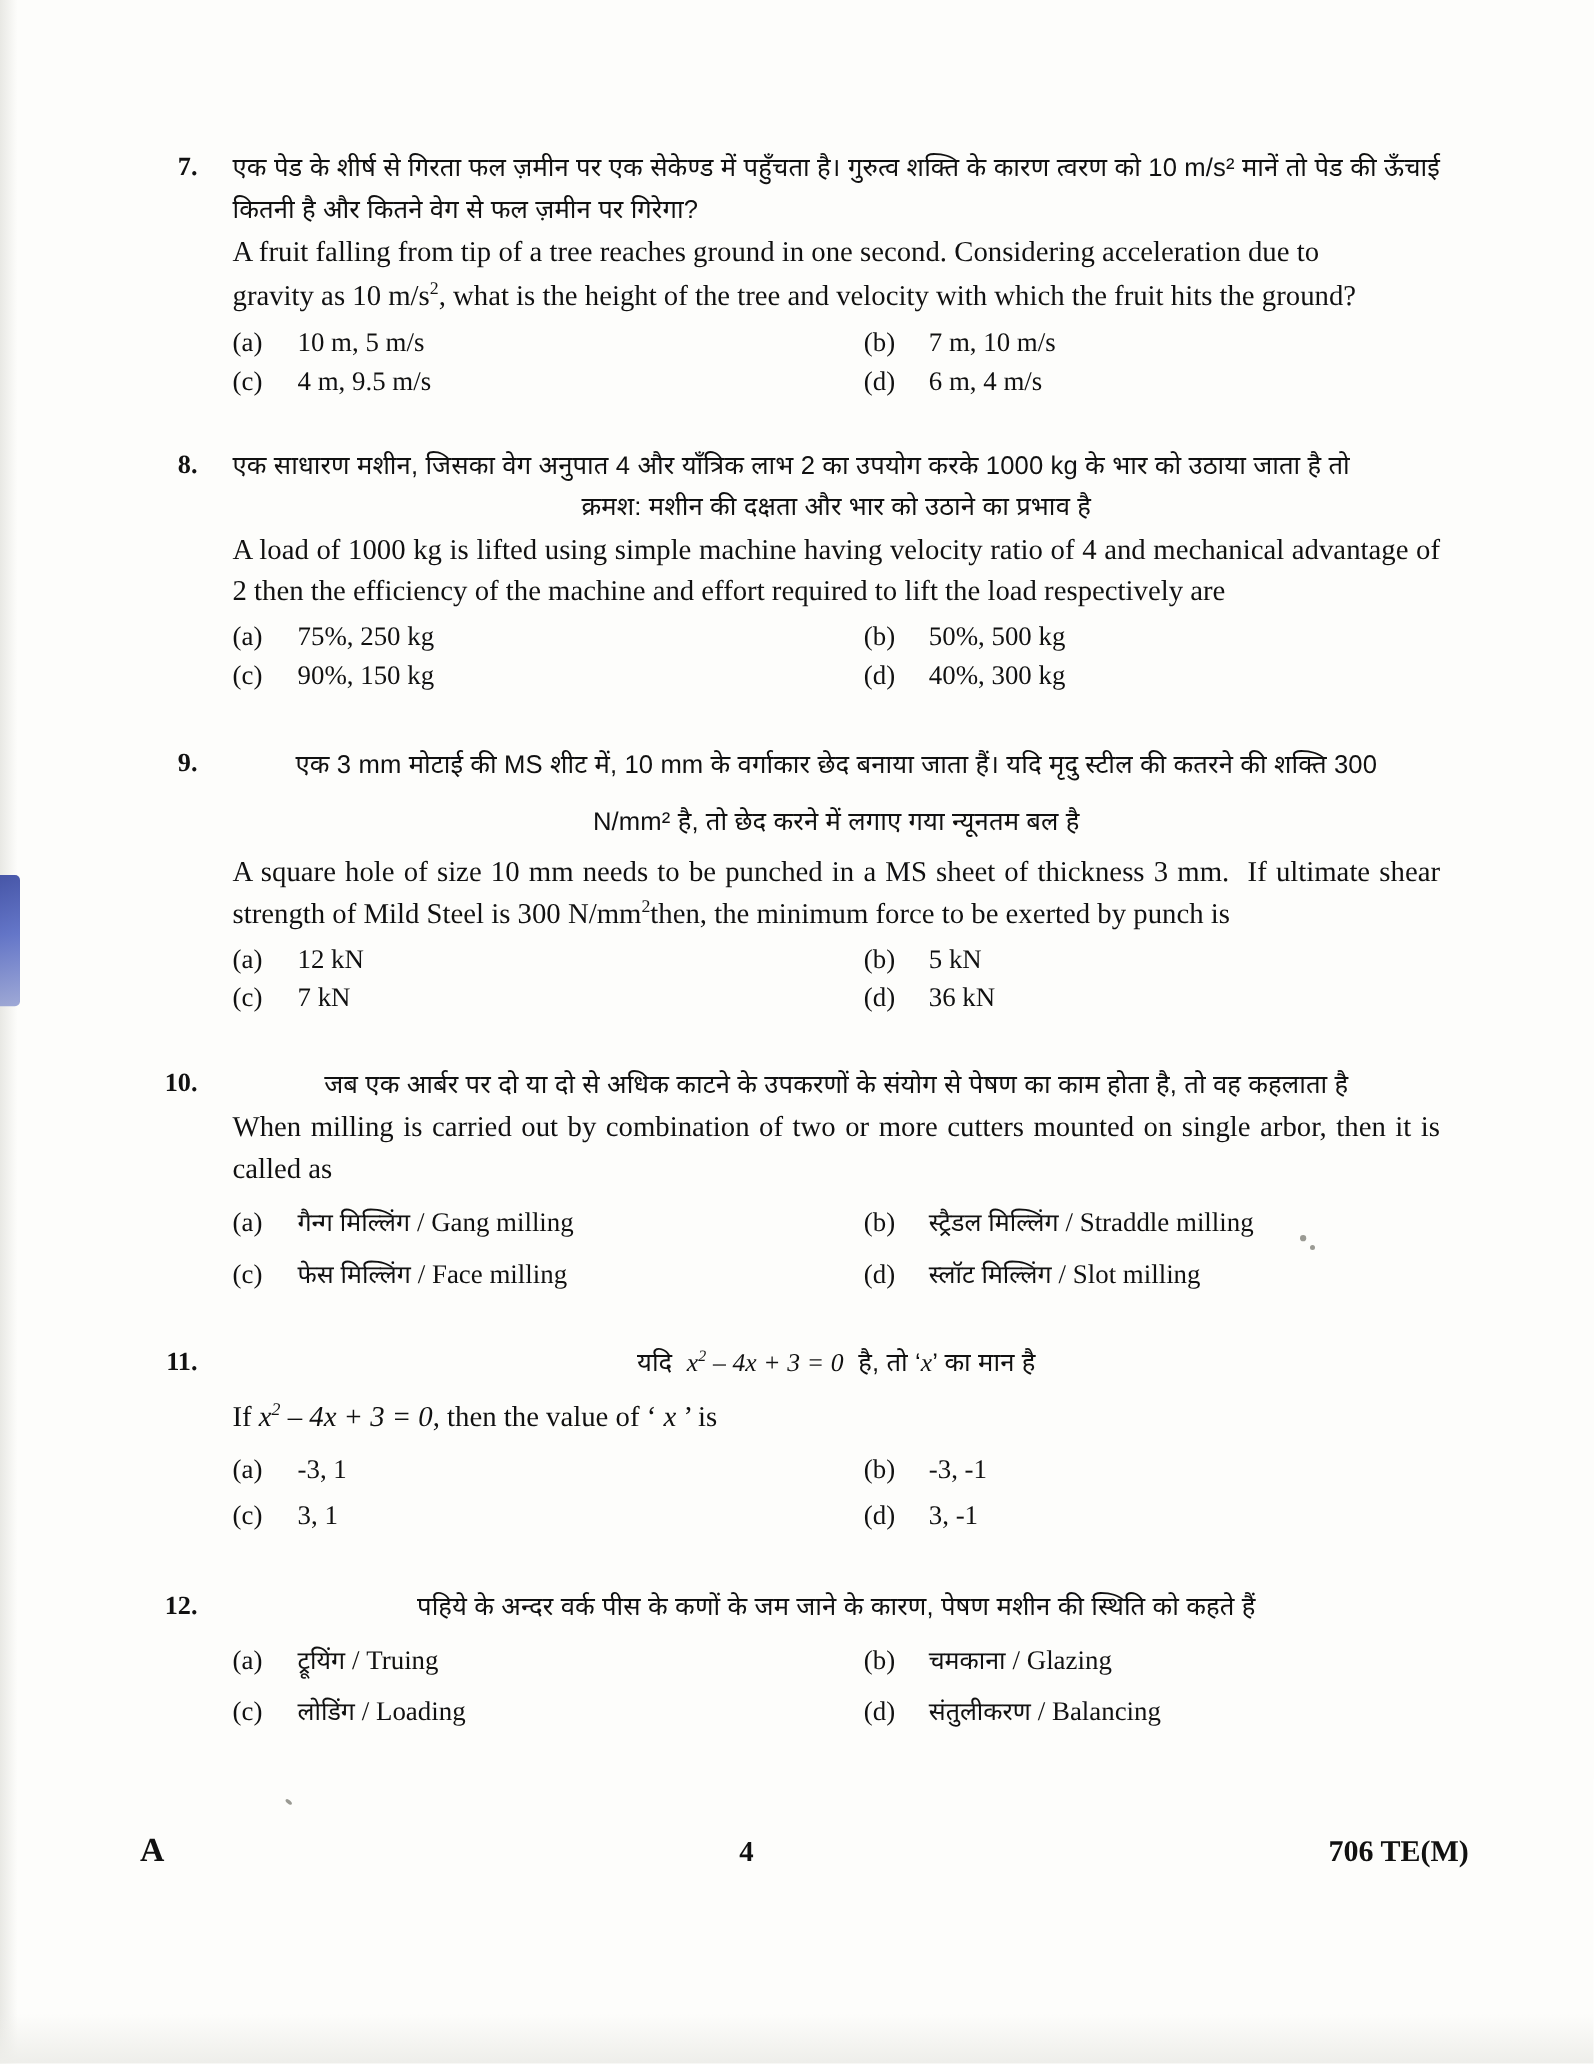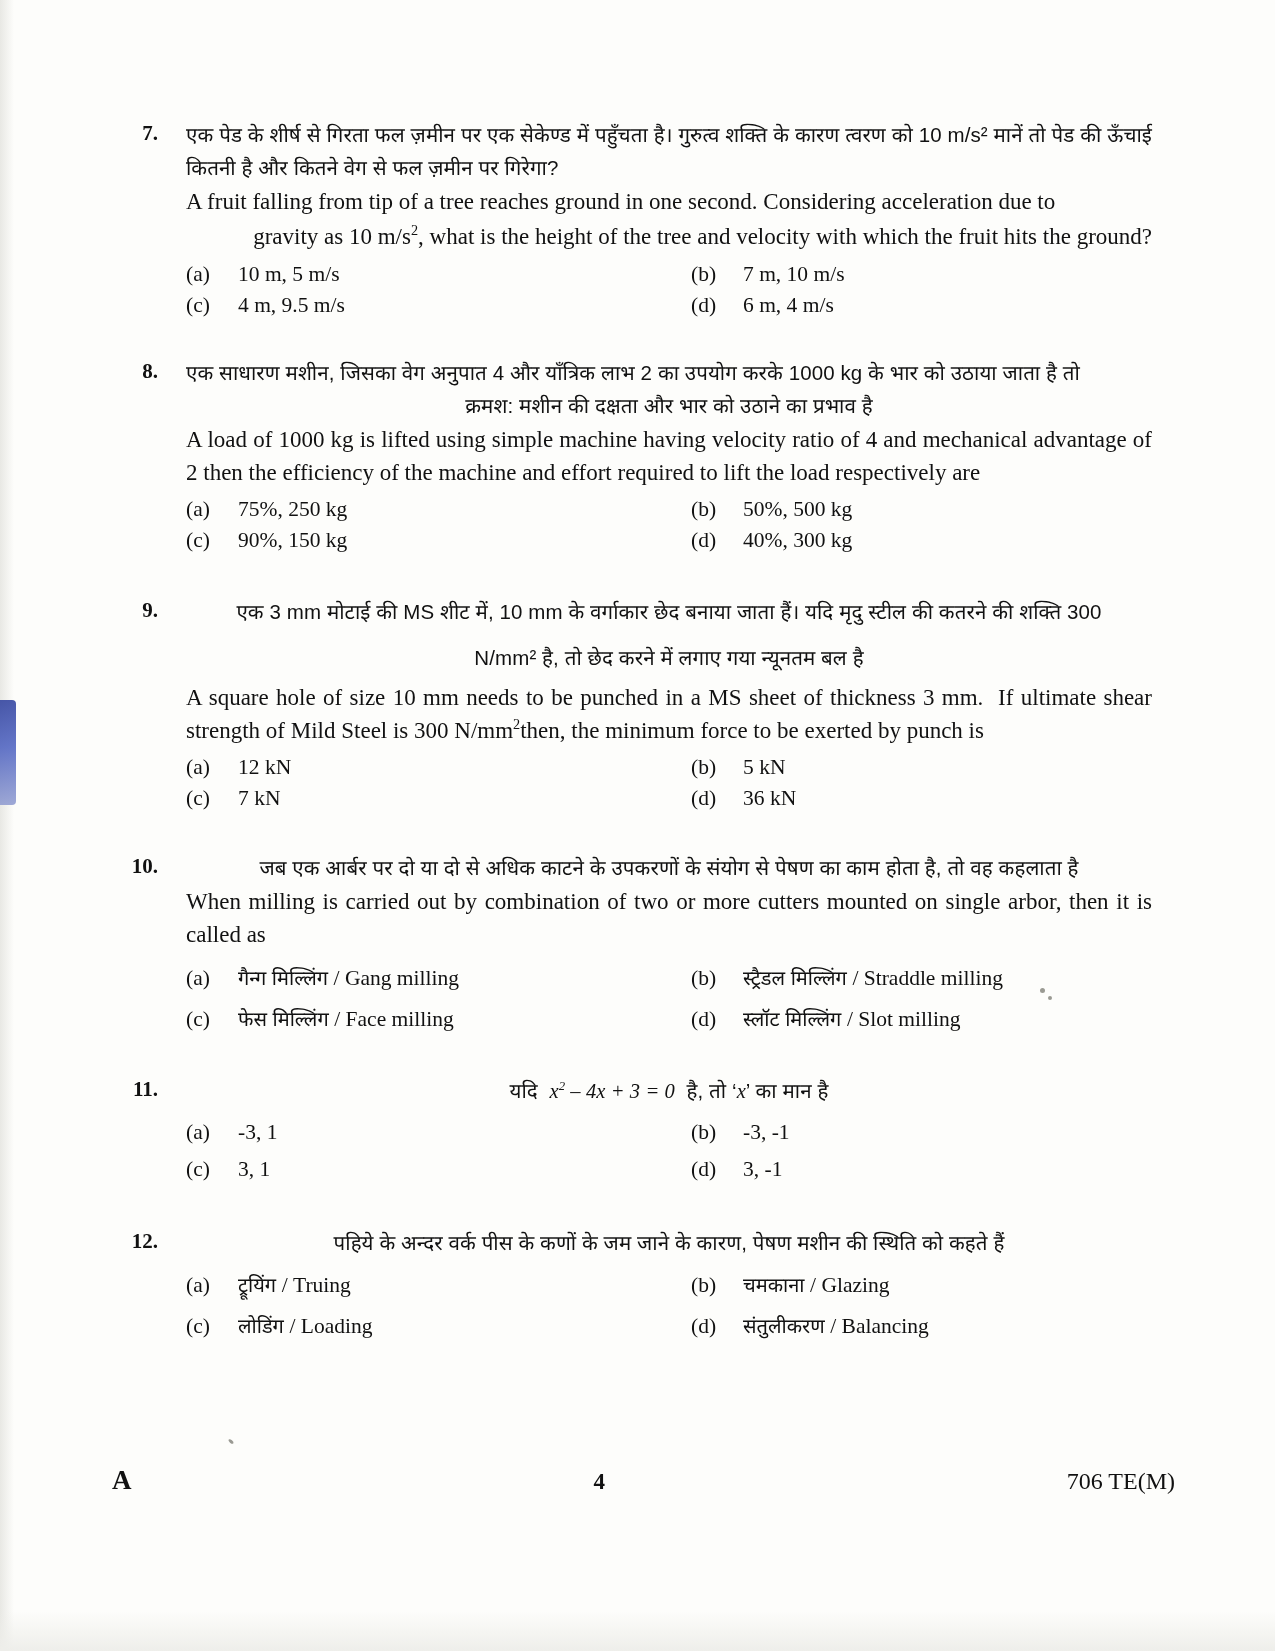--- a/index.html
+++ b/index.html
@@ -73,21 +73,21 @@
     text-justify: inter-word;
   }
   .en {
     font-family: "Liberation Serif", "DejaVu Serif", serif;
     font-size: 23px;
     line-height: 1.42;
     text-align: justify;
     text-justify: inter-word;
     margin-top: 2px;
   }
-  .en.nojust { text-align: right; }
+  .en.nojust { text-align: left; }
   .hi.nojust { text-align: center; }
 
   .opts {
     margin-top: 8px;
   }
   .opt-row {
     display: flex;
     width: 100%;
     margin-bottom: 6px;
   }
@@ -133,21 +133,21 @@
     left: 112px;
     right: 100px;
     bottom: 155px;
     display: flex;
     align-items: baseline;
     justify-content: space-between;
     font-family: "Liberation Serif", "DejaVu Serif", serif;
   }
   .footer-left { font-size: 27px; font-weight: bold; }
   .footer-center { font-size: 23px; font-weight: bold; }
-  .footer-right { font-size: 24px; font-weight: normal; }
+  .footer-right { font-size: 24px; font-weight: bold; }
 </style>
 </head>
 <body>
 
 <div class="page">
 
   <div class="scan-edge-left"></div>
   <div class="scan-blue-mark"></div>
   <div class="scan-shadow-bottom"></div>
 
@@ -277,20 +277,21 @@
             </div>
           </div>
         </div>
       </div>
     </div>
 
     <div class="q-block" style="margin-top:42px;">
       <div class="q-num" style="width:58px; left:-12px;">11.</div>
       <div class="q-body">
         <div class="hi nojust">यदि&nbsp; <span class="mathvar"><i>x</i><sup>2</sup> – 4<i>x</i> + 3 = 0</span>&nbsp; है, तो ‘<i class="mathvar">x</i>’ का मान है</div>
+        <div class="en nojust" style="margin-top:10px;">If <span class="mathvar"><i>x</i><sup>2</sup> – 4<i>x</i> + 3 = 0</span>, then the value of ‘ <i class="mathvar">x</i> ’ is</div>
         <div class="opts" style="margin-top:12px;">
           <div class="opt-row" style="margin-bottom:12px;">
             <div class="opt">
               <span class="opt-letter">(a)</span>
               <span class="opt-text">-3, 1</span>
             </div>
             <div class="opt opt-b">
               <span class="opt-letter">(b)</span>
               <span class="opt-text">-3, -1</span>
             </div>

